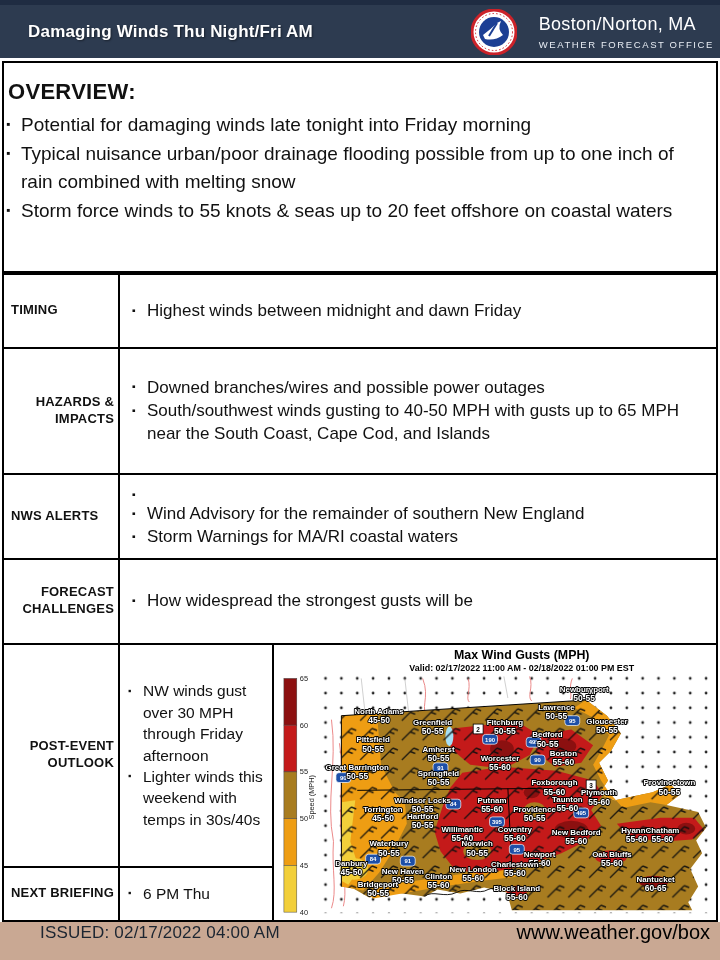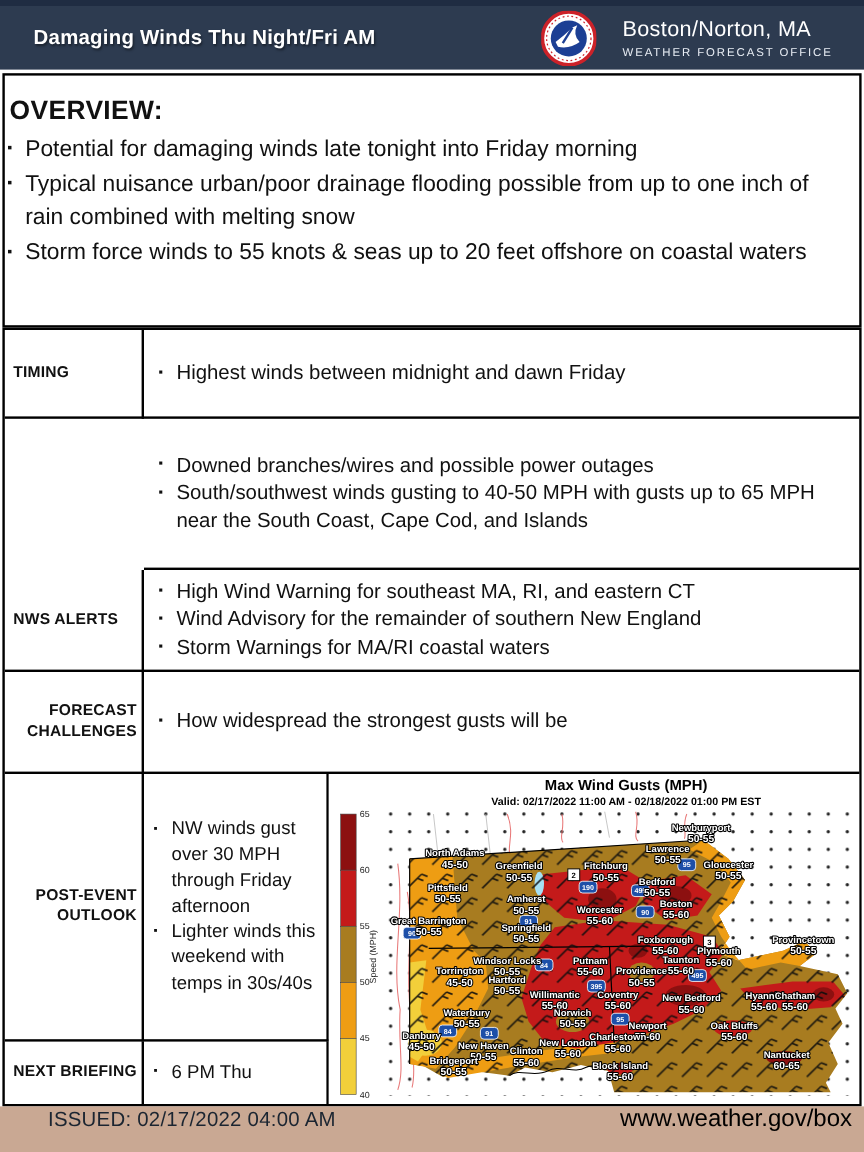--- a/index.html
+++ b/index.html
@@ -5,21 +5,21 @@
   * { margin:0; padding:0; box-sizing:border-box; }
   html,body { width:720px; height:960px; overflow:hidden; background:#fff;
               font-family:"Liberation Sans", sans-serif; color:#111; }
   .slide { width:720px; height:960px; display:flex; flex-direction:column; background:#fff; }
 
   
   header { height:58px; background:#2d3b50; border-top:5px solid #1f2c42;
            display:flex; align-items:center; justify-content:space-between; flex:0 0 auto; }
   .title { color:#fff; font-size:17px; font-weight:bold; letter-spacing:.2px;
            padding-left:28px; text-shadow:1px 1px 2px rgba(0,0,0,.45); white-space:nowrap; }
-  .hright { display:flex; align-items:center; gap:22px; padding-right:22px; }
+  .hright { display:flex; align-items:center; gap:22px; padding-right:2px; }
   .logo { width:46px; height:46px; flex:0 0 auto; }
   .office { color:#fff; text-align:left; padding-right:4px; }
   .office-name { font-size:18px; letter-spacing:.3px; }
   .office-sub  { font-size:9.5px; letter-spacing:1.6px; margin-top:4px; color:#e8edf4;text-align:center; }
 
   
   .overview { margin:3px 2px 0; border:2px solid #000; height:218px; padding:8px 14px 0 2px; }
   .overview h2 { font-size:22px; font-weight:bold; letter-spacing:.3px; margin:8px 0 6px 2px; }
   .overview .bullets { font-size:19px; line-height:1.5; }
 
@@ -101,36 +101,36 @@
 
   <div class="briefing-table">
     <div class="lbl" style="grid-row:1">TIMING</div>
     <div class="cnt span2" style="grid-row:1">
         <div class="bullet-line">
           <span class="bm">▪</span>
           <span>Highest winds between midnight and dawn Friday</span>
         </div>
       </div>
 
+    <div class="lbl" style="grid-row:2">HAZARDS &amp; IMPACTS</div>
     <div class="cnt span2" style="grid-row:2">
         <div class="bullet-line">
           <span class="bm">▪</span>
           <span>Downed branches/wires and possible power outages</span>
         </div>
         <div class="bullet-line">
           <span class="bm">▪</span>
           <span>South/southwest winds gusting to 40-50 MPH with gusts up to 65 MPH near the South Coast, Cape Cod, and Islands</span>
         </div>
       </div>
 
     <div class="lbl" style="grid-row:3">NWS ALERTS</div>
     <div class="cnt span2" style="grid-row:3">
         <div class="bullet-line">
           <span class="bm">▪</span>
-          <span>High Wind Warning for southeast MA, RI, and eastern CT</span>
         </div>
         <div class="bullet-line">
           <span class="bm">▪</span>
           <span>Wind Advisory for the remainder of southern New England</span>
         </div>
         <div class="bullet-line">
           <span class="bm">▪</span>
           <span>Storm Warnings for MA/RI coastal waters</span>
         </div>
       </div>

